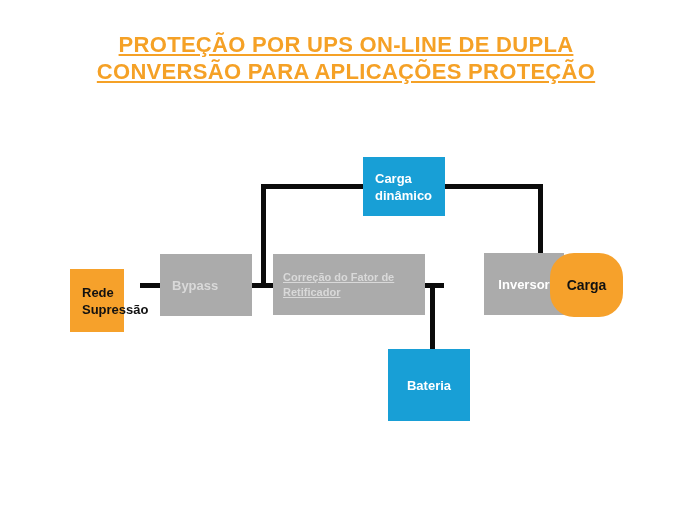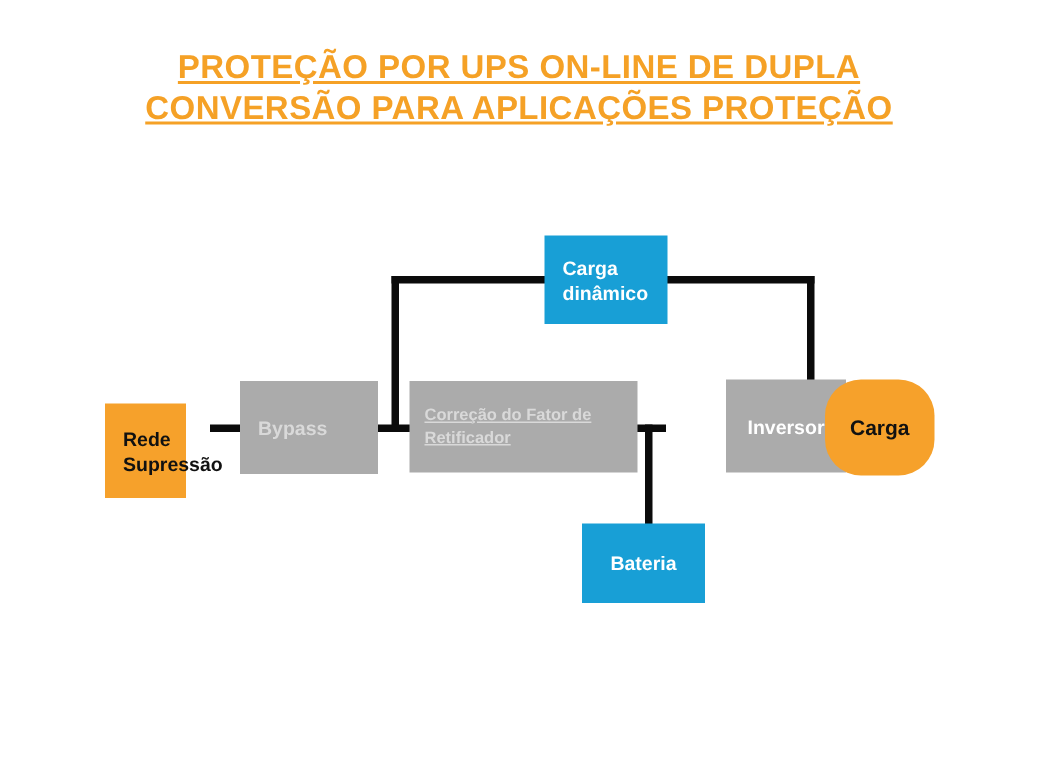--- a/index.html
+++ b/index.html
@@ -94,17 +94,17 @@
   </div>
 
   <div class="node gray center f13" style="left:444px; top:253px; width:80px; height:62px; color:#ffffff;margin-left:40px;">
     <div>Inversor</div>
   </div>
 
   <div class="node orange center f14" style="left:550px; top:253px; width:73px; height:64px;border-radius:24px;">
     <div>Carga</div>
   </div>
 
-  <div class="node blue center f13" style="left:388px; top:349px; width:82px; height:53px;">
+  <div class="node blue center f13" style="left:388px; top:349px; width:82px; height:72px;">
     <div>Bateria</div>
   </div>
 
 </div>
 
 </body></html>

